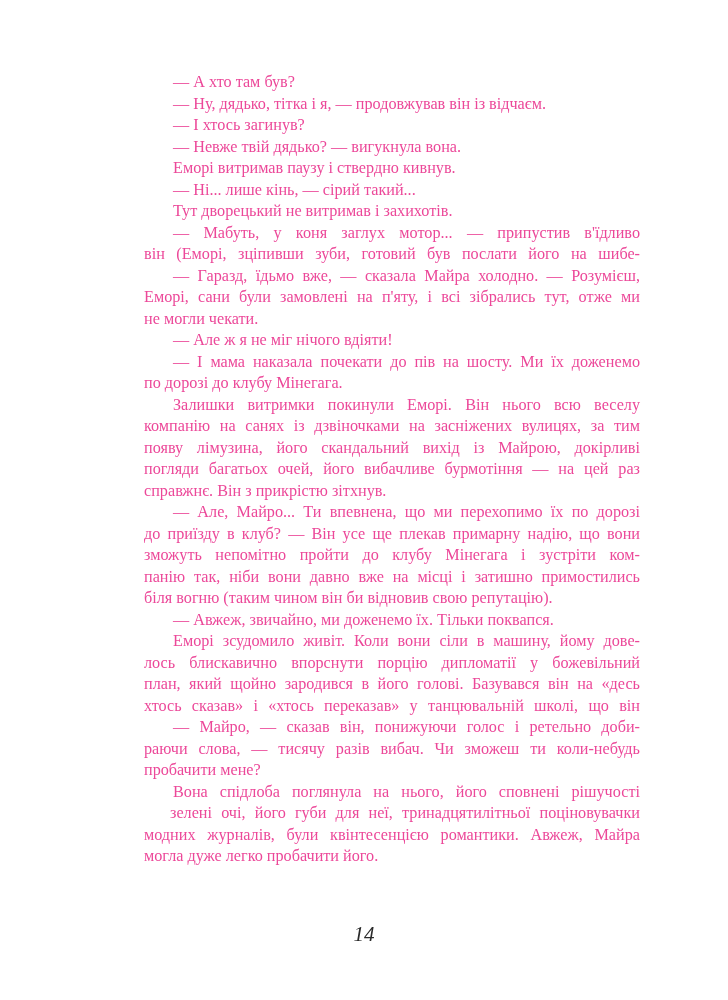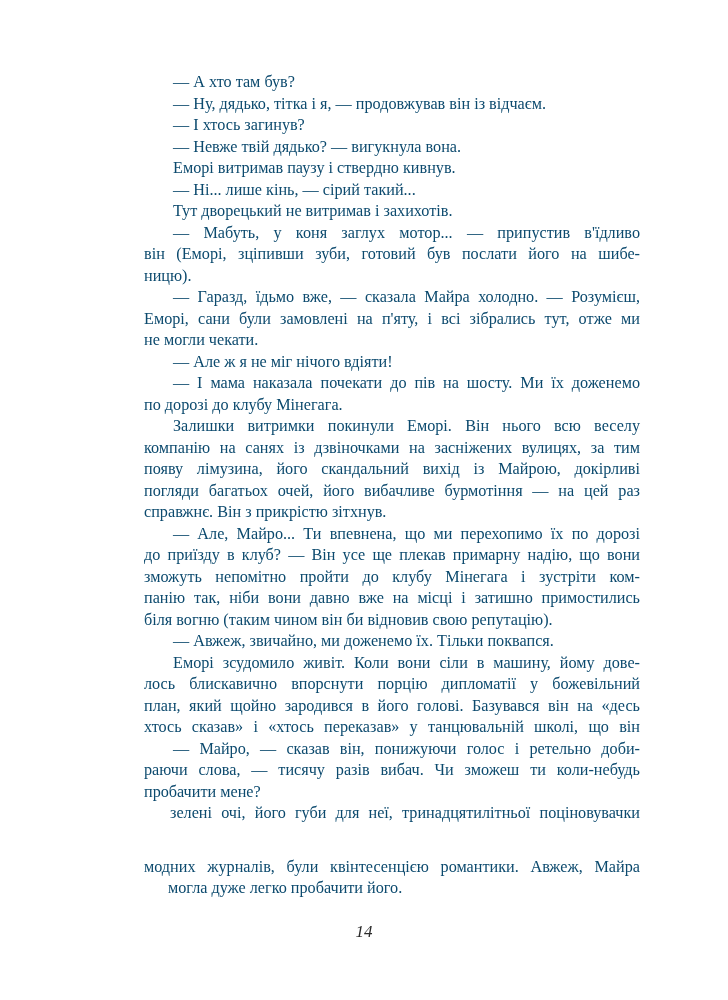--- a/index.html
+++ b/index.html
@@ -14,21 +14,21 @@
       overflow: hidden;
     }
     .page {
       position: absolute;
       left: 144px;
       top: 72px;
       width: 496px;
       font-family: "Liberation Serif", "DejaVu Serif", serif;
       font-size: 16.2px;
       line-height: 21.5px;
-      color: #0c4a6e;
+      color: #ec4899;
       text-align: justify;
       hyphens: manual;
     }
     .page p {
       margin: 0;
       text-indent: 29px;
     }
     .page p .line {
       display: block;
       text-align: justify;
@@ -38,21 +38,21 @@
       text-align-last: left;
     }
     .page-number {
       position: absolute;
       left: 0;
       width: 728px;
       top: 922px;
       text-align: center;
       font-family: "Liberation Serif", "DejaVu Serif", serif;
       font-style: italic;
-      font-size: 17px;
+      font-size: 21px;
       color: #2b2b2b;
     }
   </style>
 </head>
 <body>
 
 <div class="page" id="page-body">
     <p>
       <span class="line last">— А хто там був?</span>
     </p>
@@ -70,21 +70,20 @@
     </p>
     <p>
       <span class="line last">— Ні... лише кінь, — сірий такий...</span>
     </p>
     <p>
       <span class="line last">Тут дворецький не витримав і захихотів.</span>
     </p>
     <p>
       <span class="line">— Мабуть, у коня заглух мотор... — припустив в'їдливо</span>
       <span class="line" style="text-indent: 0px;">він (Еморі, зціпивши зуби, готовий був послати його на шибе-</span>
-      <span class="line last" style="text-indent: 0px;">ницю).</span>
     </p>
     <p>
       <span class="line">— Гаразд, їдьмо вже, — сказала Майра холодно. — Розумієш,</span>
       <span class="line" style="text-indent: 0px;">Еморі, сани були замовлені на п'яту, і всі зібрались тут, отже ми</span>
       <span class="line last" style="text-indent: 0px;">не могли чекати.</span>
     </p>
     <p>
       <span class="line last">— Але ж я не міг нічого вдіяти!</span>
     </p>
     <p>
@@ -113,19 +112,20 @@
       <span class="line" style="text-indent: 0px;">лось блискавично впорснути порцію дипломатії у божевільний</span>
       <span class="line" style="text-indent: 0px;">план, який щойно зародився в його голові. Базувався він на «десь</span>
       <span class="line" style="text-indent: 0px;">хтось сказав» і «хтось переказав» у танцювальній школі, що він</span>
     </p>
     <p>
       <span class="line">— Майро, — сказав він, понижуючи голос і ретельно доби-</span>
       <span class="line" style="text-indent: 0px;">раючи слова, — тисячу разів вибач. Чи зможеш ти коли-небудь</span>
       <span class="line last" style="text-indent: 0px;">пробачити мене?</span>
     </p>
     <p>
+      <span class="line">Вона спідлоба поглянула на нього, його сповнені рішучості</span>
       <span class="line" style="text-indent: 0px; margin-left: 26px;">зелені очі, його губи для неї, тринадцятилітньої поціновувачки</span>
-      <span class="line" style="text-indent: 0px; margin-top: 32px;">модних журналів, були квінтесенцією романтики. Авжеж, Майра</span>
-      <span class="line last" style="text-indent: 0px; margin-left: 24px;">могла дуже легко пробачити його.</span>
+      <span class="line" style="text-indent: 0px;">модних журналів, були квінтесенцією романтики. Авжеж, Майра</span>
+      <span class="line last" style="text-indent: 0px;">могла дуже легко пробачити його.</span>
     </p>
   </div>
 
 <div class="page-number">14</div>
 
 </body></html>

